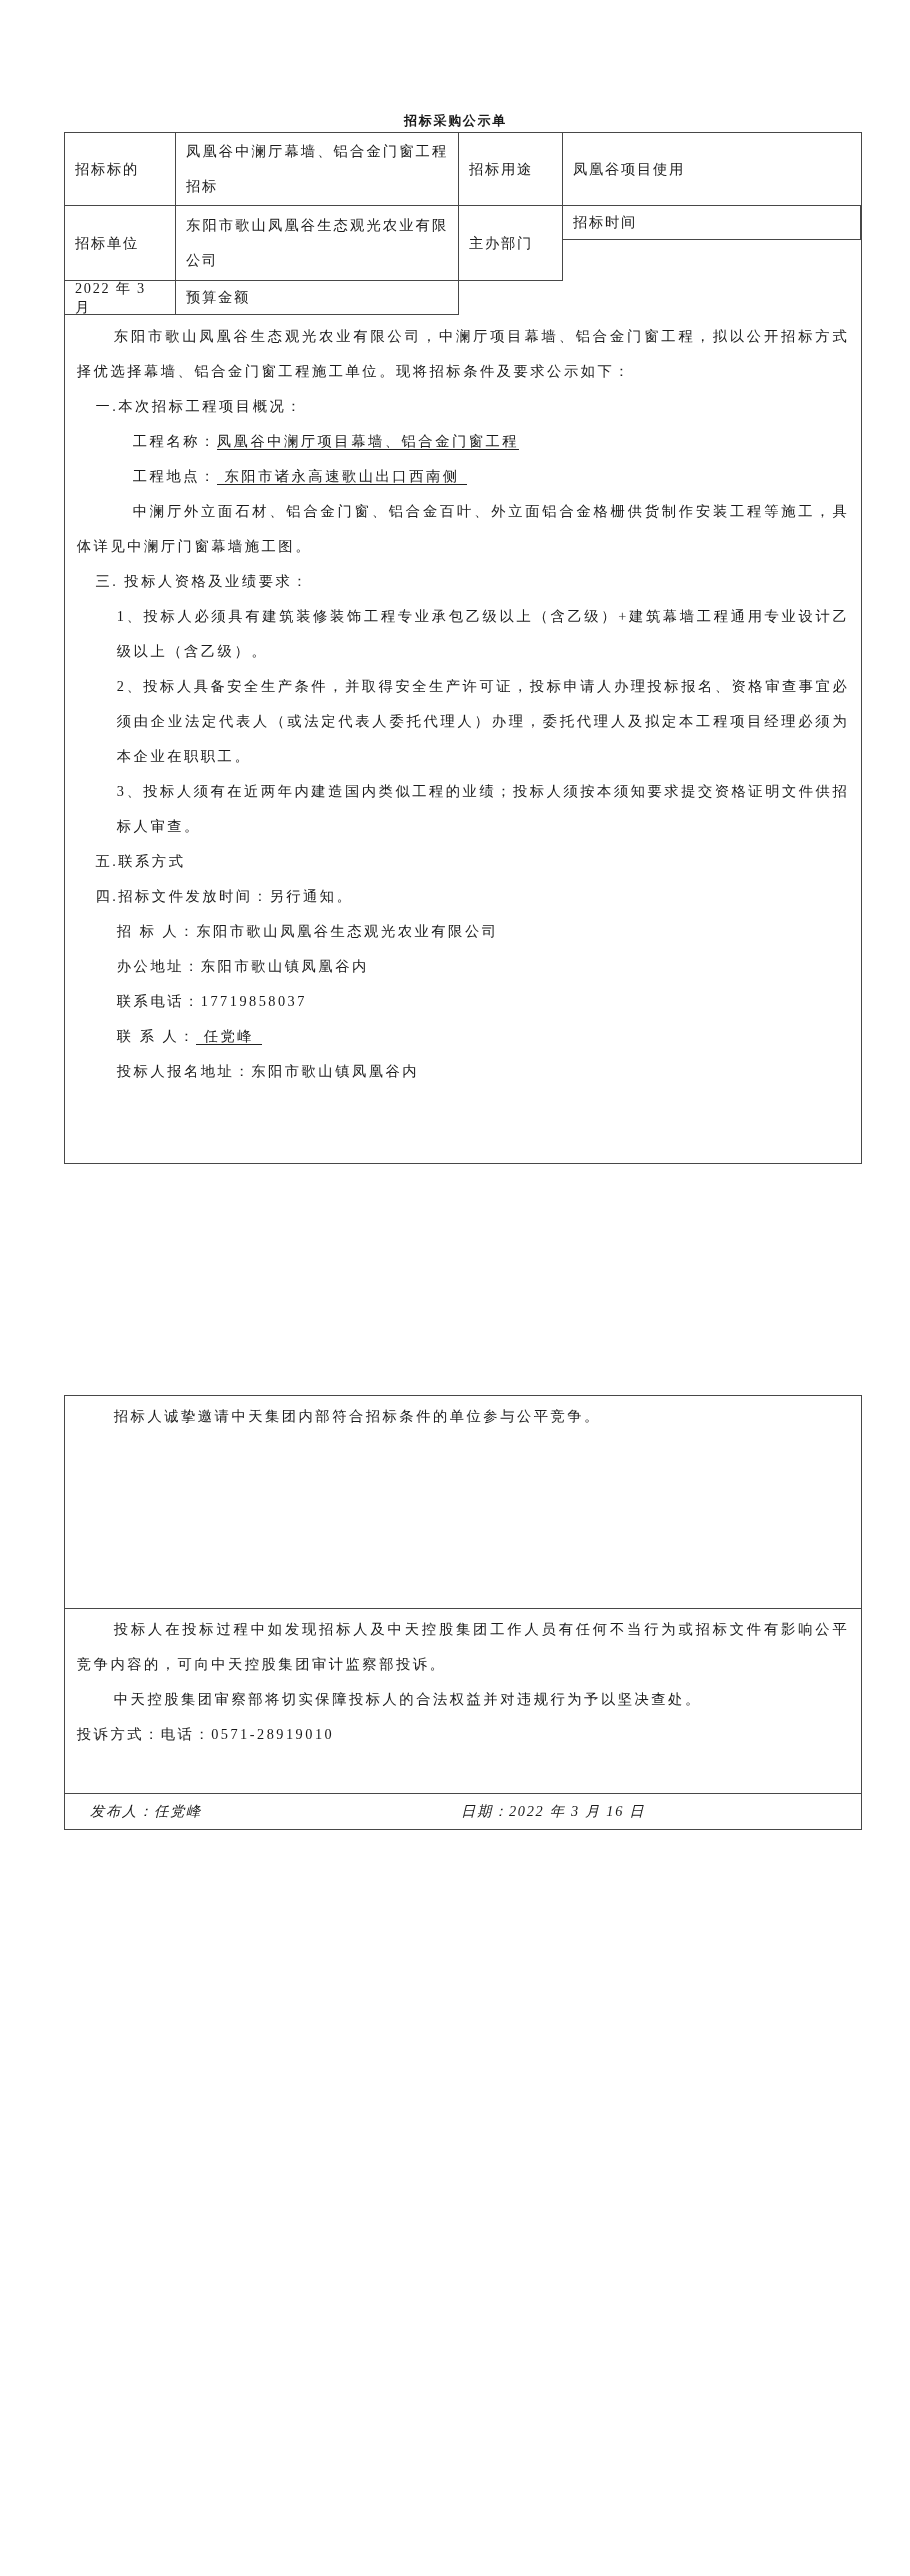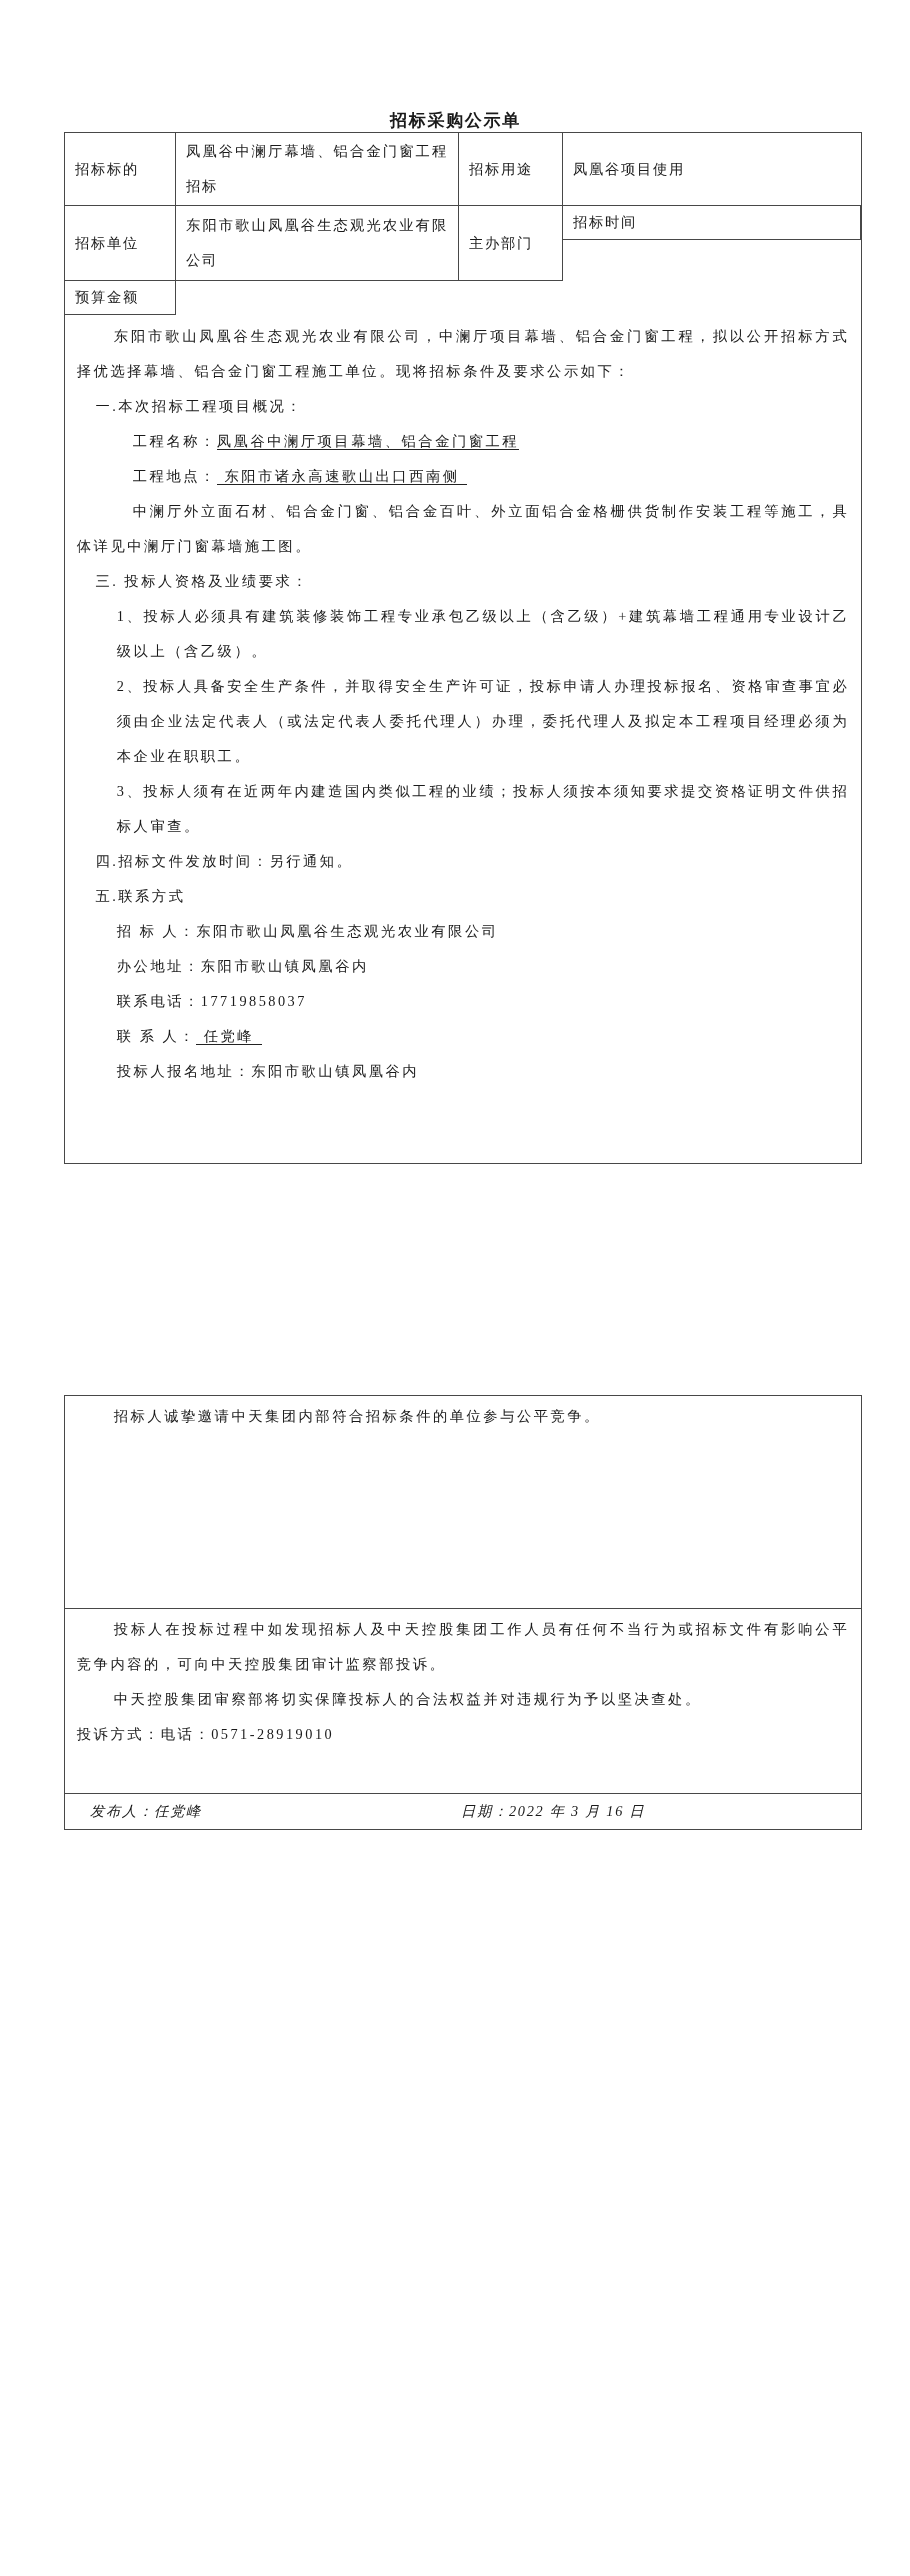--- a/index.html
+++ b/index.html
@@ -5,21 +5,21 @@
   html,body{margin:0;padding:0;background:#ffffff;}
   body{
     width:911px;height:2576px;overflow:hidden;position:relative;
     font-family:"Liberation Serif","DejaVu Serif",serif;
     color:#1a1a1a;
     -webkit-font-smoothing:antialiased;
   }
   .doc-title{
     margin:0;padding-top:110px;
     text-align:center;
-    font-size:17px;font-weight:bold;letter-spacing:1.7px;
+    font-size:13px;font-weight:bold;letter-spacing:1.7px;
     line-height:22px;
   }
   
   .sheet{
     box-sizing:border-box;
     margin-left:64px;width:798px;
     border:1.7px solid #474747;
     background:#fff;
   }
   .grid{
@@ -94,34 +94,35 @@
   <div class="cell r0">招标标的</div>
   <div class="cell r0 v">凤凰谷中澜厅幕墙、铝合金门窗工程招标</div>
   <div class="cell r0">招标用途</div>
   <div class="cell r0 last-col">凤凰谷项目使用</div>
 
   <div class="cell r1">招标单位</div>
   <div class="cell r1 v">东阳市歌山凤凰谷生态观光农业有限公司</div>
   <div class="cell r1">主办部门</div>
 
   <div class="cell r2">招标时间</div>
+  <div class="cell r2">2022 年 3 月</div>
   <div class="cell r2">预算金额</div>
 
   <div class="cell bigcell last-col" style="display:block;">
     <p class="para">东阳市歌山凤凰谷生态观光农业有限公司，中澜厅项目幕墙、铝合金门窗工程，拟以公开招标方式择优选择幕墙、铝合金门窗工程施工单位。现将招标条件及要求公示如下：</p>
     <p class="hd">一.本次招标工程项目概况：</p>
     <p class="kv"><span>工程名称：</span><span class="u">凤凰谷中澜厅项目幕墙、铝合金门窗工程</span></p>
     <p class="kv"><span>工程地点：</span><span class="u pad">东阳市诸永高速歌山出口西南侧</span></p>
     <p class="para" style="text-indent:56px;">中澜厅外立面石材、铝合金门窗、铝合金百叶、外立面铝合金格栅供货制作安装工程等施工，具体详见中澜厅门窗幕墙施工图。</p>
     <p class="hd">三. 投标人资格及业绩要求：</p>
     <p class="sub">1、投标人必须具有建筑装修装饰工程专业承包乙级以上（含乙级）+建筑幕墙工程通用专业设计乙级以上（含乙级）。</p>
     <p class="sub">2、投标人具备安全生产条件，并取得安全生产许可证，投标申请人办理投标报名、资格审查事宜必须由企业法定代表人（或法定代表人委托代理人）办理，委托代理人及拟定本工程项目经理必须为本企业在职职工。</p>
     <p class="sub">3、投标人须有在近两年内建造国内类似工程的业绩；投标人须按本须知要求提交资格证明文件供招标人审查。</p>
+    <p class="hd">五.联系方式</p>
     <p class="hd">四.招标文件发放时间：另行通知。</p>
-    <p class="hd">五.联系方式</p>
     <p class="contact"><span>招 标 人：</span><span>东阳市歌山凤凰谷生态观光农业有限公司</span></p>
     <p class="contact"><span>办公地址：</span><span>东阳市歌山镇凤凰谷内</span></p>
     <p class="contact"><span>联系电话：</span><span>17719858037</span></p>
     <p class="contact"><span>联 系 人：</span><span class="u pad">任党峰</span></p>
     <p class="contact"><span>投标人报名地址：</span><span>东阳市歌山镇凤凰谷内</span></p>
   </div>
 </div>
 
 <div class="sheet sheet2">
   <div class="nrow nrow1 boxcell">

